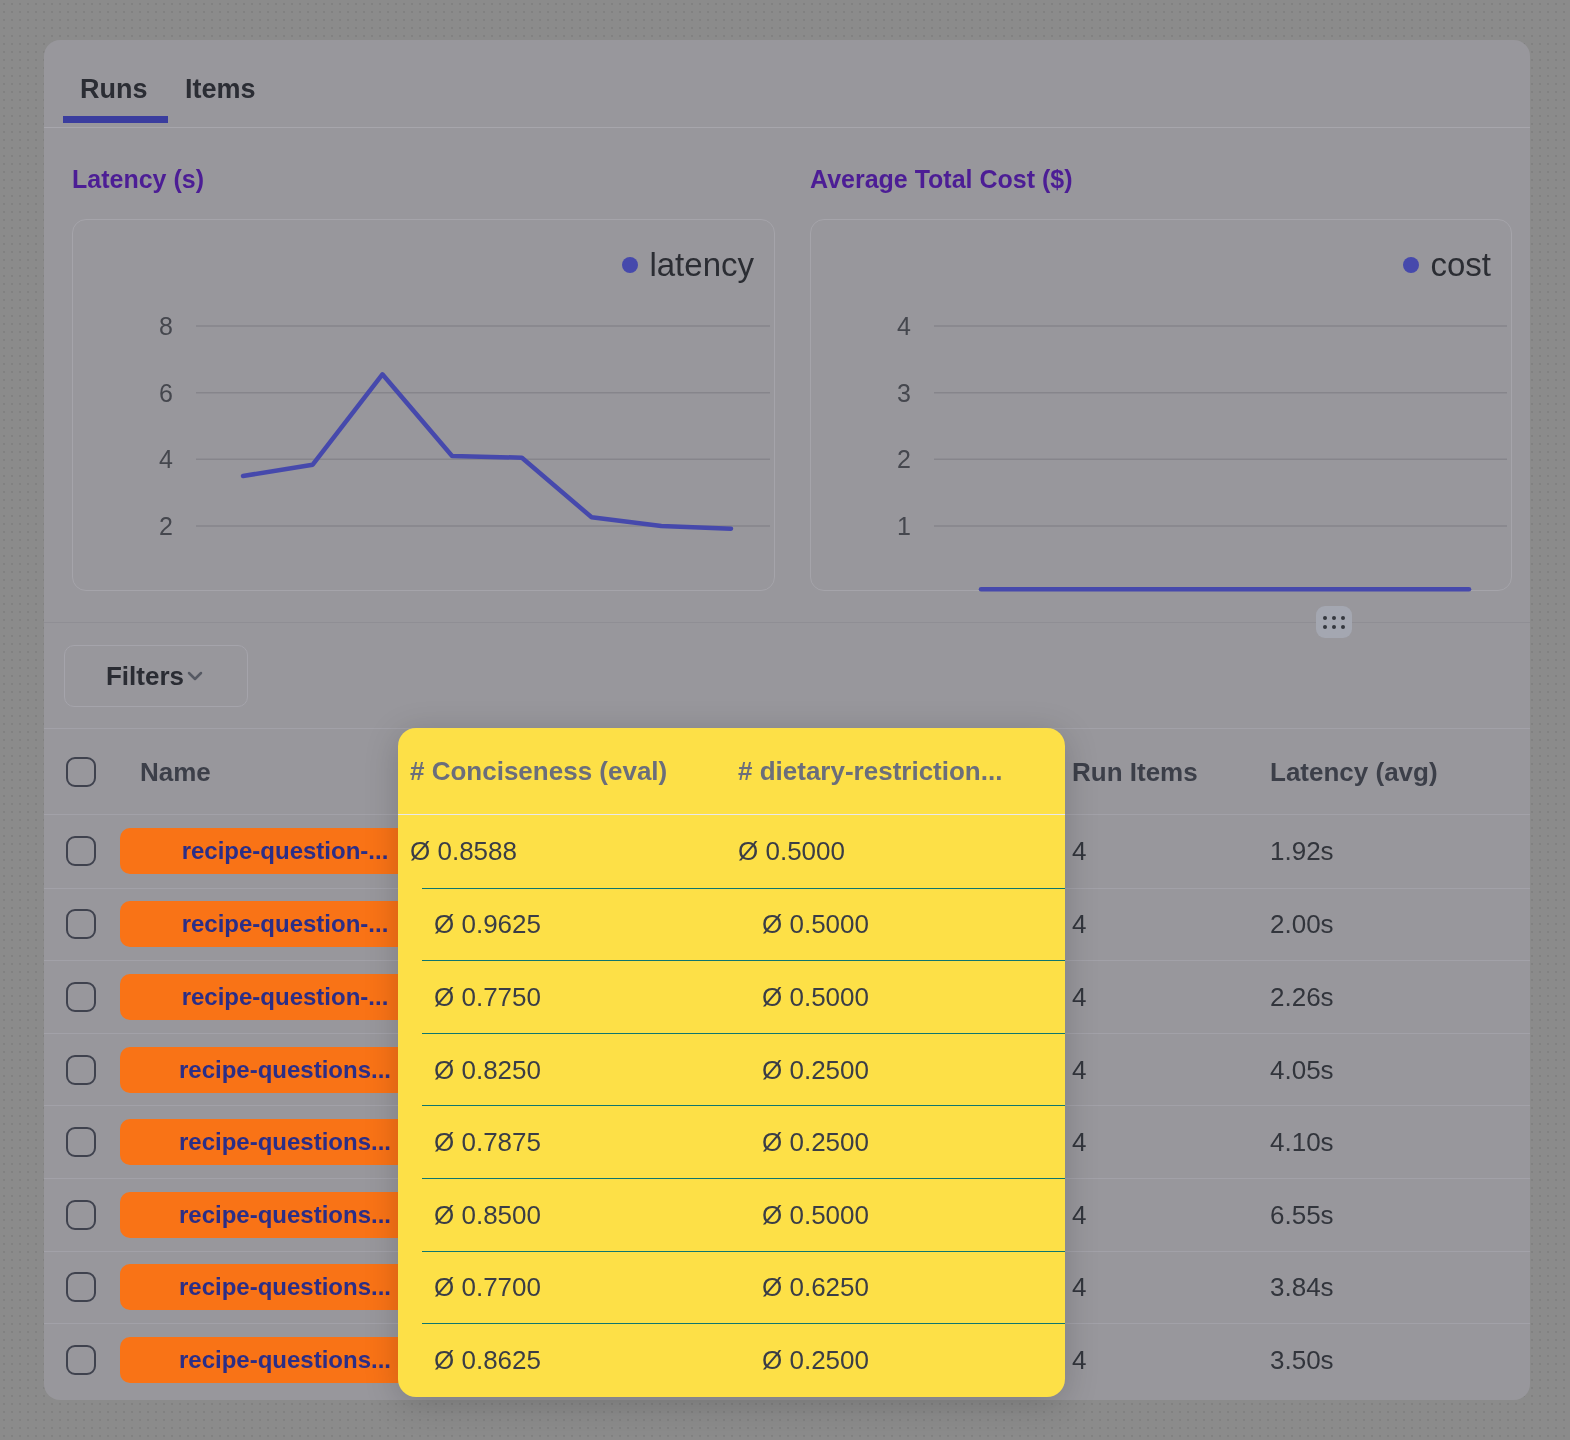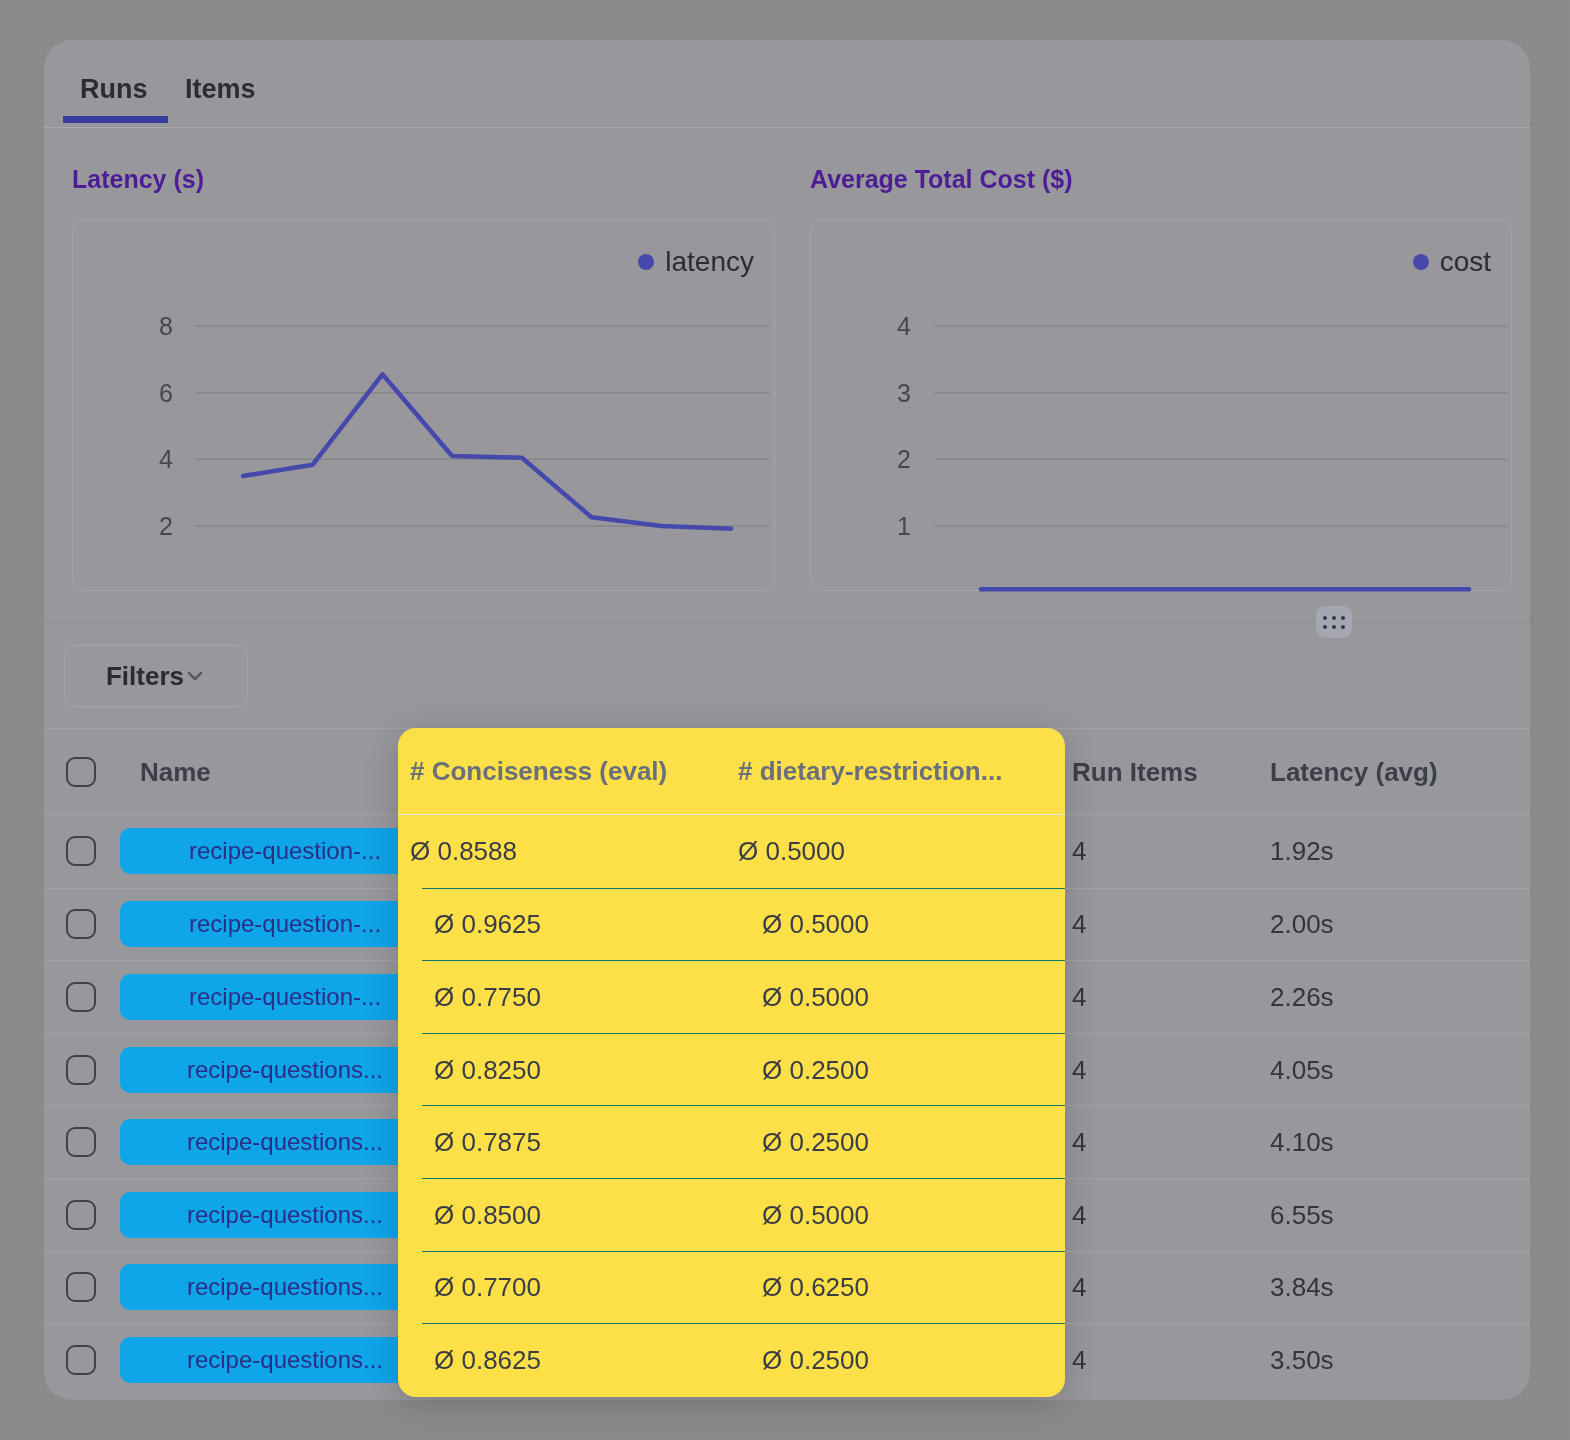--- a/index.html
+++ b/index.html
@@ -7,21 +7,21 @@
   body {
     font-family: "Liberation Sans", "DejaVu Sans", sans-serif;
     background-color:#8b8b8b;
     background-image: radial-gradient(rgba(40,40,40,0.10) 1.2px, transparent 1.3px);
     background-size: 8px 8px;
     position: relative;
     overflow: hidden;
   }
   .panel {
     position:absolute; left:44px; top:40px; width:1486px; height:1360px;
-    background:#98979c; border-radius:28px;
+    background:#98979c; border-radius:16px;
   }
   
   .tabs { position:absolute; left:0; top:0; width:100%; height:88px;
           border-bottom:1px solid #a7a6ac; }
   .tab { position:absolute; top:34px; font-size:27px; font-weight:600; color:#2b2d34; cursor:pointer; }
   .tab-runs  { left:36px; }
   .tab-items { left:141px; }
   .tab.active::after {
     content:""; position:absolute; left:-17px; right:-20px; top:42px; height:7px;
     background:#3a3d9e;
@@ -30,21 +30,21 @@
   .chart-title { position:absolute; top:119px; height:40px; line-height:40px;
                  font-size:25px; font-weight:600; color:#4c1d95; }
   .title-latency { left:28px; }
   .title-cost    { left:766px; }
   .chart-card { position:absolute; top:179px; height:372px;
                 border:1.5px solid #a5a4aa; border-radius:14px; }
   .card-latency { left:28px;  width:703px; }
   .card-cost    { left:766px; width:702px; }
   .chart-card svg { position:absolute; left:0; top:0; }
   .legend { position:absolute; top:26px; right:20px; display:flex; align-items:center; gap:11px;
-            font-size:28px; color:#2b2d33; }
+            font-size:33px; color:#2b2d33; }
   .legend-dot { width:16px; height:16px; border-radius:50%; background:#4649ac; display:inline-block; }
   .grid-line { stroke:#86858b; stroke-width:1.5; }
   .tick-label { font-family:"Liberation Sans",sans-serif; font-size:25px; fill:#45474e; text-anchor:end; }
   .data-line { fill:none; stroke-width:4.5; stroke-linejoin:round; stroke-linecap:round; }
   
   .section-divider { position:absolute; left:0; top:582px; width:100%; height:1px; background:#8f8e94; }
   .resize-handle { position:absolute; left:1272px; top:566px; width:36px; height:32px;
                    background:#a4a7b1; border-radius:9px; display:grid;
                    grid-template-columns:repeat(3,4px); grid-template-rows:repeat(2,4px);
                    gap:5px; place-content:center; cursor:grab; }
@@ -60,22 +60,22 @@
   .trow  { position:relative; height:72.6px; }
   .trow + .trow { border-top:1px solid #a2a1a8; }
   .cellv { position:absolute; top:50%; transform:translateY(-50%); }
   .checkbox { width:30px; height:30px; border:2px solid #3f424e; border-radius:9px; cursor:pointer; }
   .cb { left:22px; }
   .th { font-size:26px; font-weight:600; color:#3c3f49; white-space:nowrap; }
   .th-name { left:76px;margin-left:20px; }
   .th-runitems { left:1028px; }
   .th-latency  { left:1226px; }
   .name-badge { position:absolute; left:76px; top:50%; transform:translateY(-50%);
-                width:330px; height:46px; border-radius:10px; background:#0ea5e9;
-                color:#2b2e87; font-weight:400; font-size:24px;
+                width:330px; height:46px; border-radius:10px; background:#f97316;
+                color:#2b2e87; font-weight:700; font-size:24px;
                 display:flex; align-items:center; justify-content:center; cursor:pointer; white-space:nowrap; }
   .td { font-size:26px; color:#32353c; white-space:nowrap; }
   .td-run { left:1028px; }
   .td-lat { left:1226px; }
   
   .spotlight { position:absolute; left:354px; top:688px; width:667px; height:669px;
                background:#fde047; border-radius:18px; overflow:hidden;
                box-shadow:0 6px 34px rgba(0,0,0,0.18); }
   .sp-head { position:relative; height:87px; border-bottom:1px solid #e8e8ec; }
   .sp-row  { position:relative; height:72.6px; }

